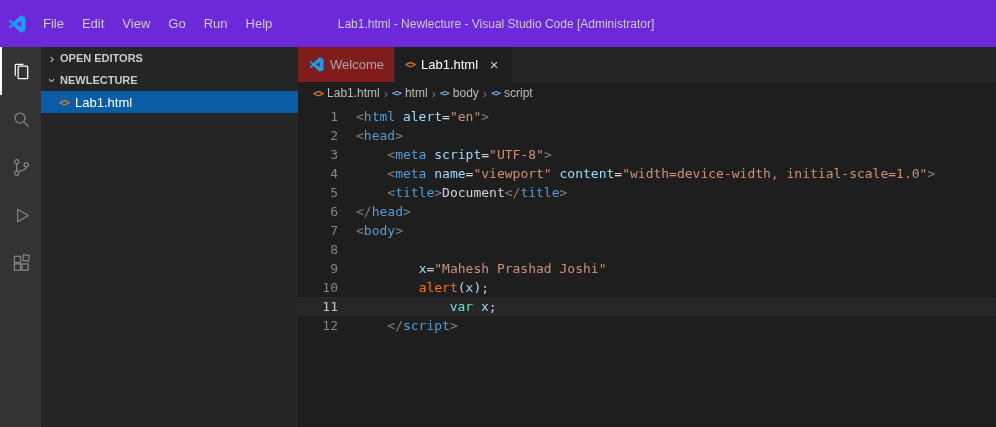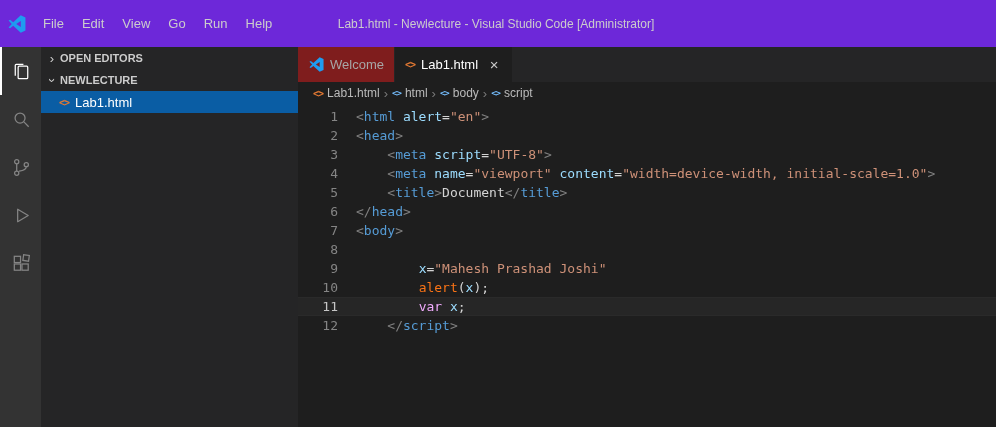--- a/index.html
+++ b/index.html
@@ -44,31 +44,31 @@
   .tab-close { width: 16px; text-align: center; font-size: 15px; color: #cccccc; margin-left: 2px; }
 
   .breadcrumbs { height: 22px; display: flex; align-items: center; padding-left: 15px; font-size: 12px; color: #bbbbbb; flex: none; }
   .bc-item { display: flex; align-items: center; gap: 4px; cursor: pointer; }
   .bc-sep { color: #797979; padding: 0 4px; font-size: 13px; }
   .icon-symbol { color: #75beff; font-family: "DejaVu Sans Mono", monospace; font-size: 9px; font-weight: bold; letter-spacing: -1px; }
 
   
   .code { flex: 1; font-family: "DejaVu Sans Mono", "Liberation Mono", monospace; font-size: 13px; line-height: 19px; padding-top: 3px; overflow: hidden; }
   .code-line { display: flex; height: 19px; }
-  .code-line.active { background: rgba(255,255,255,0.04); box-shadow: inset 0 1px 0 #2a2a2a, inset 0 -1px 0 #2a2a2a; }
+  .code-line.active { background: rgba(255,255,255,0.04); box-shadow: inset 0 1px 0 #2a2a2a, inset 0 -1px 0 #2a2a2a; gap: 31px; }
   .ln { width: 40px; flex: none; text-align: right; color: #858585; }
   .code-line.active .ln { color: #c6c6c6; }
   .lc { padding-left: 18px; white-space: pre; color: #d4d4d4; }
   .tk-p { color: #808080; }
   .tk-t { color: #569cd6; }
   .tk-a { color: #9cdcfe; }
   .tk-s { color: #ce9178; }
   .tk-f { color: #d4d4d4; }
   .tk-fn { color: #f97316; }
-  .tk-k { color: #f0abfc; }
+  .tk-k { color: #5eead4; }
   .tk-v { color: #9cdcfe; }
 </style>
 </head>
 <body>
 
 <div class="titlebar">
   <span class="logo">
     <svg viewBox="0 0 100 100" width="18" height="18">
         <path fill="#1f9cf0" fill-rule="evenodd" d="M71 2 L29 40 L12 27 L3 31 L21 50 L3 69 L12 73 L29 60 L71 98 L97 86 V14 Z M71 33 V67 L46 50 Z"></path>
       </svg>

